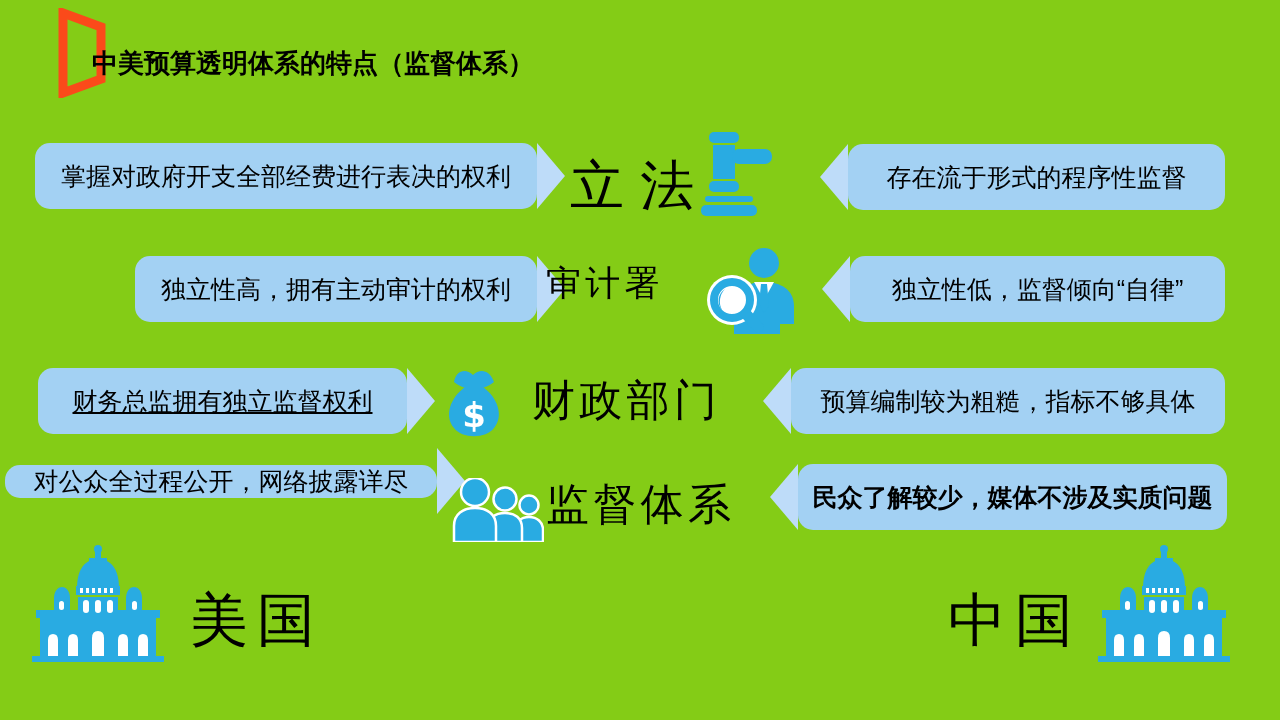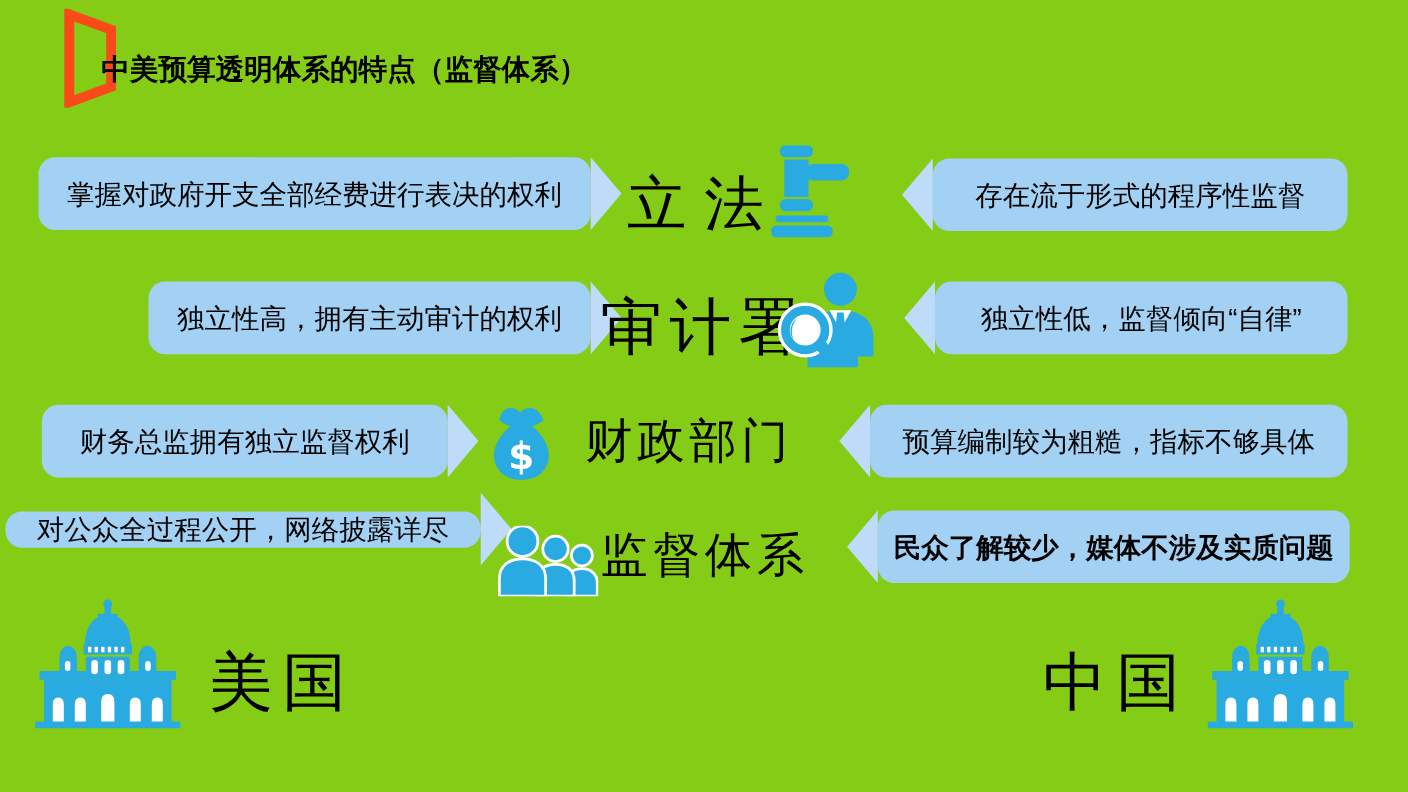--- a/index.html
+++ b/index.html
@@ -71,41 +71,41 @@
   </span>
   <div class="arrow pt-left" style="left:820px;top:144px;width:405px;">
     <div class="tip"></div>
     <div class="abody">存在流于形式的程序性监督</div>
   </div>
 
   <div class="arrow pt-right" style="left:135px;top:256px;width:430px;">
     <div class="abody">独立性高，拥有主动审计的权利</div>
     <div class="tip"></div>
   </div>
-  <div class="org-label" style="left:546px;top:260px;font-size:56px;letter-spacing:.12em;text-align:right;">审计署</div>
+  <div class="org-label" style="left:546px;top:260px;font-size:35px;letter-spacing:.12em;text-align:right;">审计署</div>
   <span class="icon" style="left:702px;top:246px;">
     <svg width="100" height="88" viewBox="0 0 100 88" aria-hidden="true">
       <g class="ib">
         <circle cx="62" cy="17" r="15"></circle>
         <path d="M32 88 L32 62 C32 44 45 36 62 36 C79 36 92 44 92 60 L92 78 L78 78 L78 88 Z"></path>
       </g>
       <polygon points="52,36 62,54 72,36" fill="#ffffff"></polygon>
       <polygon class="ib" points="59,38 65,38 67,60 62,67 57,58"></polygon>
       <circle cx="30" cy="54" r="25" fill="#ffffff"></circle>
       <circle cx="30" cy="54" r="18" fill="#ffffff" style="stroke:var(--icon-blue);stroke-width:8"></circle>
       <path class="ib" d="M23 43 A14 14 0 0 0 20 64 A18 18 0 0 1 23 43 Z"></path>
       <line x1="44" y1="68" x2="56" y2="81" style="stroke:var(--icon-blue);stroke-width:11;stroke-linecap:round"></line>
     </svg>
   </span>
   <div class="arrow pt-left" style="left:822px;top:256px;width:403px;">
     <div class="tip"></div>
     <div class="abody">独立性低，监督倾向“自律”</div>
   </div>
 
-  <div class="arrow pt-right" style="left:38px;top:368px;width:397px;">
+  <div class="arrow pt-right" style="left:38px;top:368px;width:397px;text-decoration:underline;">
     <div class="abody">财务总监拥有独立监督权利</div>
     <div class="tip"></div>
   </div>
   <span class="icon" style="left:442px;top:366px;">
     <svg width="64" height="74" viewBox="0 0 64 74" aria-hidden="true">
       <g class="ib">
         <path d="M12 16 C14 4 24 2 31 9 C38 2 48 4 52 16 C46 21 38 23 32 23 C26 23 18 21 12 16 Z"></path>
         <path d="M23 21 C8 32 2 50 12 62 C20 73 44 73 52 62 C62 50 56 32 41 21 Z"></path>
       </g>
       <text x="32" y="49" text-anchor="middle" dominant-baseline="central" fill="#ffffff" font-size="34" font-weight="bold" font-family="DejaVu Sans, sans-serif">$</text>

